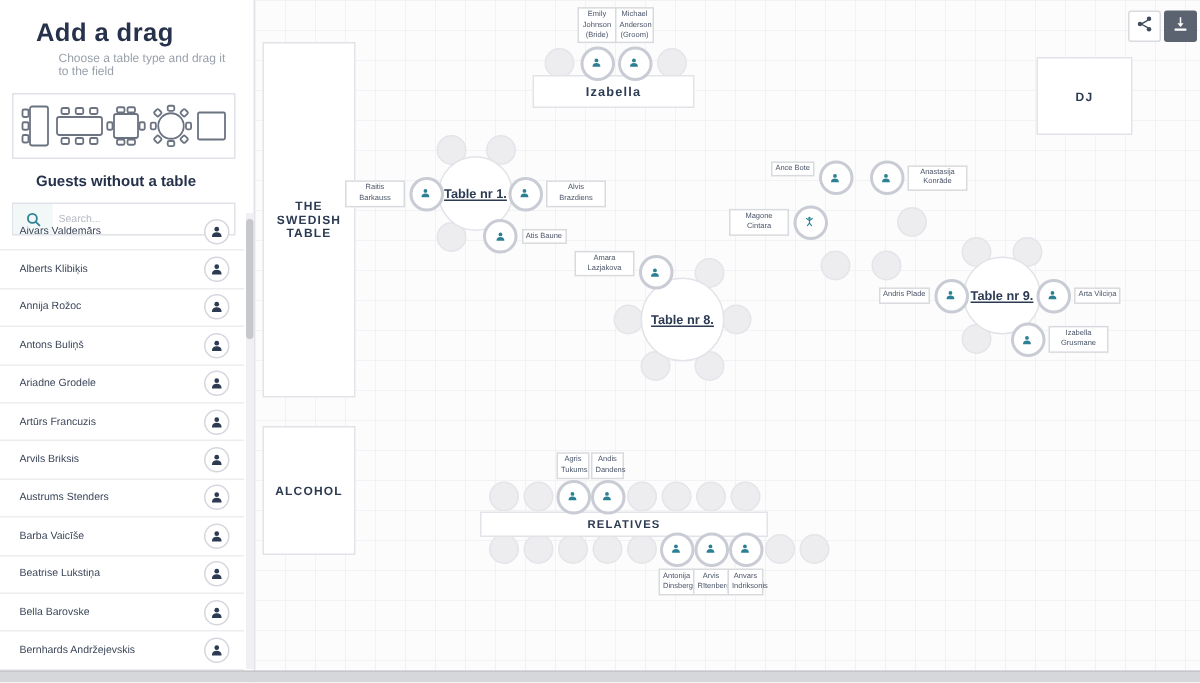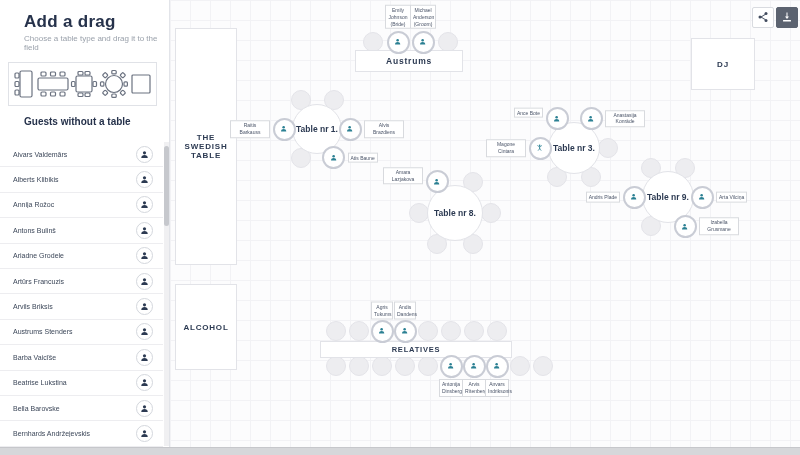--- a/index.html
+++ b/index.html
@@ -3,21 +3,21 @@
 <meta charset="utf-8">
 <style>
   * { margin:0; padding:0; box-sizing:border-box; }
   html,body { width:800px; height:455px; overflow:hidden; }
   body { font-family:"Liberation Sans", sans-serif; background:#fff; position:relative; }
 
   
   .sidebar { position:absolute; left:0; top:0; width:170px; height:455px; background:#fff;
              border-right:1px solid #e2e4e9; z-index:20; }
   .sb-title { margin:12px 10px 2px 24px; font-size:17px; font-weight:bold; color:#26324b; letter-spacing:.3px; }
-  .sb-sub   { margin:0 10px 0 24px; font-size:8px; color:#9aa1ab; }
+  .sb-sub   { margin:0 10px 0 39px; font-size:8px; color:#9aa1ab; }
   .type-box { margin:10px 12px 0 8px; height:44px; border:1px solid #e0e2e7; background:#fff;
               display:flex; align-items:center; justify-content:space-around; padding:0 4px; }
   .type-box svg { display:block; }
   .sb-heading { margin:10px 10px 0 24px; font-size:10px; font-weight:bold; color:#26324b; }
   .search { margin:8px 12px 0 8px; height:22px; border:1px solid #e0e2e7; display:flex; align-items:center; background:#fff; }
   .search .s-icon { width:26px; height:100%; display:flex; align-items:center; justify-content:center; background:#f2f7f8; }
   .search input { border:0; outline:none; flex:1; font-size:7px; color:#5a6372; padding:0 4px;
                   font-family:"Liberation Sans",sans-serif; background:transparent; }
   .search input::placeholder { color:#b4b9c2; }
   .guest-list { position:absolute; left:0; top:142px; right:6px; bottom:0; overflow:hidden; }
@@ -32,21 +32,21 @@
   
   .canvas { position:absolute; left:170px; top:0; width:630px; height:447px; background-color:#fcfcfd;
             background-image:linear-gradient(#f2f2f5 1px, transparent 1px),
                              linear-gradient(90deg,#f2f2f5 1px, transparent 1px);
             background-size:20px 20px; }
   .rect-table { position:absolute; background:#fff; border:1px solid #e2e3e8;
           display:flex; align-items:center; justify-content:center; text-align:center;
           font-size:8px; font-weight:bold; color:#2c3a52; letter-spacing:.8px; z-index:2; }
   .round-table { position:absolute; background:#fff; border:1px solid #e2e3e8; border-radius:50%;
           display:flex; align-items:center; justify-content:center; z-index:2;
-          font-size:8.5px; font-weight:bold; color:#2c3a52; }
+          font-size:8.5px; font-weight:bold; color:#2c3a52;text-decoration:underline; }
   .seat { position:absolute; border-radius:50%; background:#ededf0; border:1px solid #e4e4e9; z-index:1; }
   .seat.occ { background:#fff; border:2px solid #c9ccd5; z-index:3;
               display:flex; align-items:center; justify-content:center; }
   .seat.occ svg { width:62%; height:62%; }
   .name-tag { position:absolute; background:#fff; border:1px solid #d8dade; color:#4a5468;
               font-size:5px; line-height:1.35; padding:1px 2px; text-align:center; z-index:5; max-width:40px; }
 
   
   .tb-btn { position:absolute; top:7px; width:22px; height:21px; border-radius:2px; z-index:6;
             display:flex; align-items:center; justify-content:center; }
@@ -109,20 +109,29 @@
     </span>
     <span>
       <svg width="22" height="22" viewBox="0 0 22 22" fill="none" stroke="#6b7280" stroke-width="1.2">
         <rect x="2" y="2" width="18" height="18" rx="1" fill="#fff"></rect>
       </svg>
     </span>
   </div>
 
   <div class="sb-heading">Guests without a table</div>
 
+  <div class="search">
+    <span class="s-icon">
+      <svg width="11" height="11" viewBox="0 0 24 24" fill="none" stroke="#2b8093" stroke-width="2.6">
+        <circle cx="10" cy="10" r="6.5"></circle>
+          <line x1="15" y1="15" x2="21" y2="21"></line>
+      </svg>
+    </span>
+    <input type="text" placeholder="Search..." style="">
+  </div>
 
   <div class="guest-list" id="guest-list">
       <div class="guest-row">
         <div class="guest-name">Aivars Valdemārs</div>
         <div class="guest-ava">
           <svg viewBox="0 0 24 24">
             <circle cx="12" cy="7.5" r="4.2" fill="#2c3a52"></circle>
             <path d="M3.5 20c0-4.6 3.8-7 8.5-7s8.5 2.4 8.5 7v1.5H3.5z" fill="#2c3a52"></path>
           </svg>
         </div>
@@ -237,21 +246,21 @@
     <span>THE SWEDISH TABLE</span>
   </div>
   <div class="rect-table" style="left:5px; top:284px; width:62px; height:86px;">
     <span>ALCOHOL</span>
   </div>
   <div class="rect-table" style="left:521px; top:38px; width:64px; height:52px;">
     <span>DJ</span>
   </div>
 
   <div class="rect-table" style="left:185px; top:50px; width:108px; height:22px; font-size:8.5px;">
-    <span>Austrums</span>
+    <span>Izabella</span>
   </div>
 
   <div class="rect-table" style="left:150px; top:341px; width:192px; height:17px; font-size:7.5px;">
     <span>RELATIVES</span>
   </div>
 
   <div class="tb-btn tb-share">
     <span>
       <svg width="12" height="12" viewBox="0 0 24 24" fill="#414b5e">
         <circle cx="18" cy="5" r="3"></circle>
@@ -313,23 +322,20 @@
         <svg viewBox="0 0 24 24">
           <circle cx="12" cy="7.5" r="4.2" fill="#2b8093"></circle>
           <path d="M3.5 20c0-4.6 3.8-7 8.5-7s8.5 2.4 8.5 7v1.5H3.5z" fill="#2b8093"></path>
         </svg>
       </div>
     </div>
     <div class="name-tag" style="right: 377px; top: 175.823px; transform: translateY(-50%);">Amara Lazjakova</div>
     <div class="seat" style="left: 239px; top: 203px; width: 20px; height: 20px;"></div>
     <div class="seat" style="left: 257px; top: 234.177px; width: 20px; height: 20px;"></div>
     <div class="seat" style="left: 293px; top: 234.177px; width: 20px; height: 20px;"></div>
-    <div class="round-table" style="left: 378px; top: 122px; width: 52px; height: 52px;">
-      <div>Table nr 3.</div>
-    </div>
     <div class="seat" style="left: 428px; top: 138px; width: 20px; height: 20px;"></div>
     <div class="seat occ" style="left: 409.5px; top: 107.055px; width: 23px; height: 23px;">
       <div style="width: 62%; height: 62%; display: flex; align-items: center; justify-content: center;">
         <svg viewBox="0 0 24 24">
           <circle cx="12" cy="7.5" r="4.2" fill="#2b8093"></circle>
           <path d="M3.5 20c0-4.6 3.8-7 8.5-7s8.5 2.4 8.5 7v1.5H3.5z" fill="#2b8093"></path>
         </svg>
       </div>
     </div>
     <div class="name-tag" style="left: 435px; top: 118.555px; transform: translateY(-50%);">Anastasija Konrāde</div>

